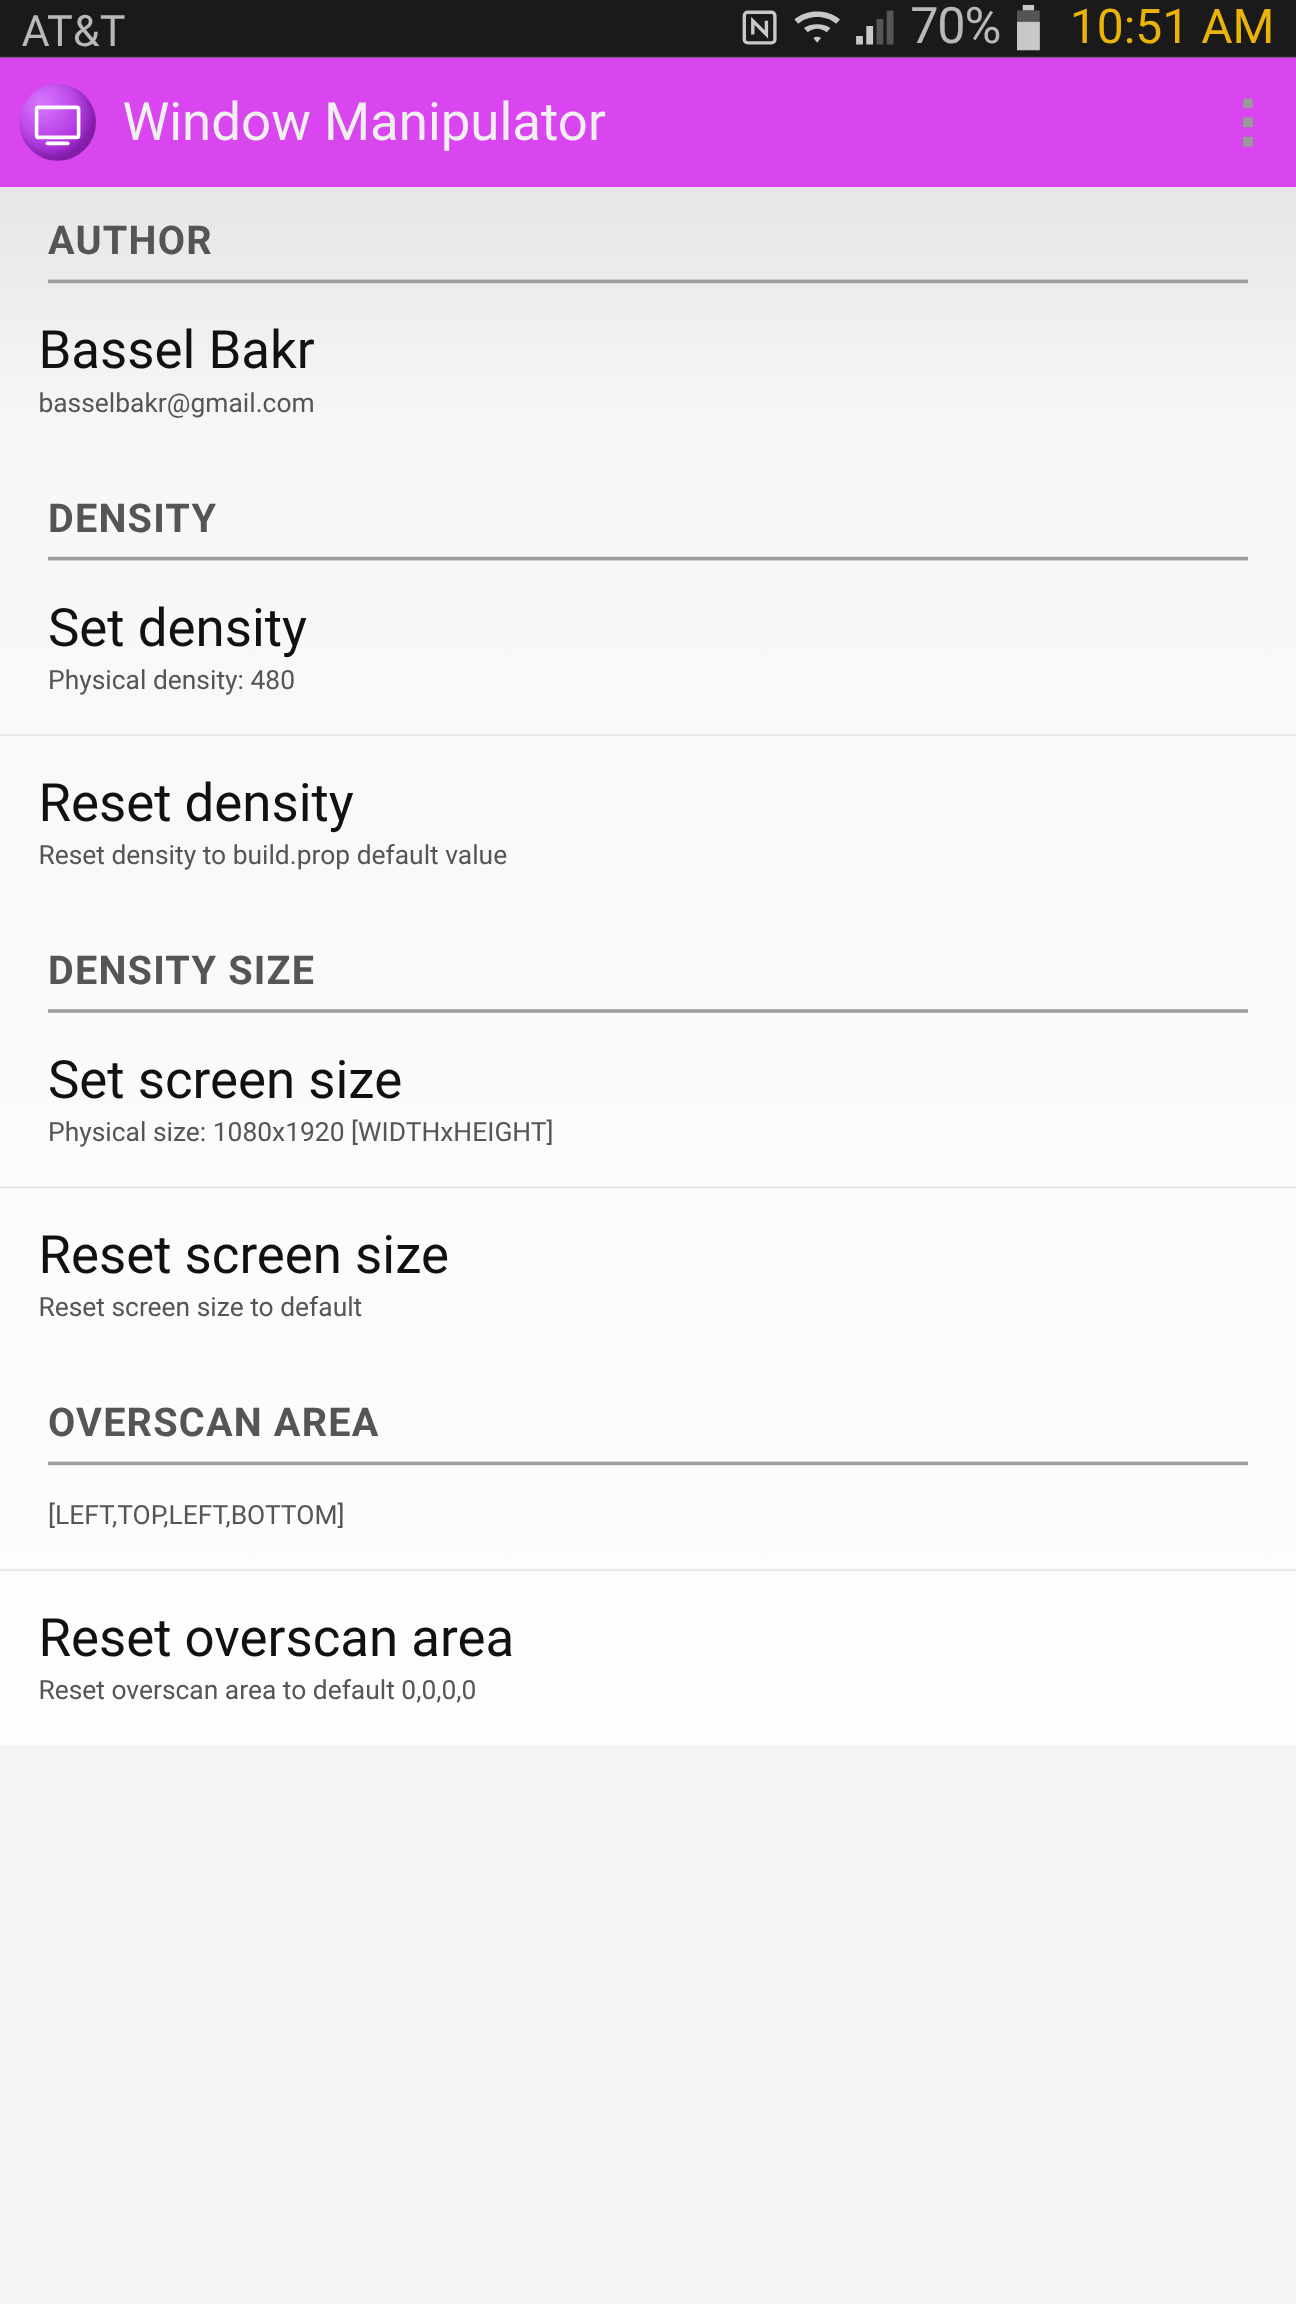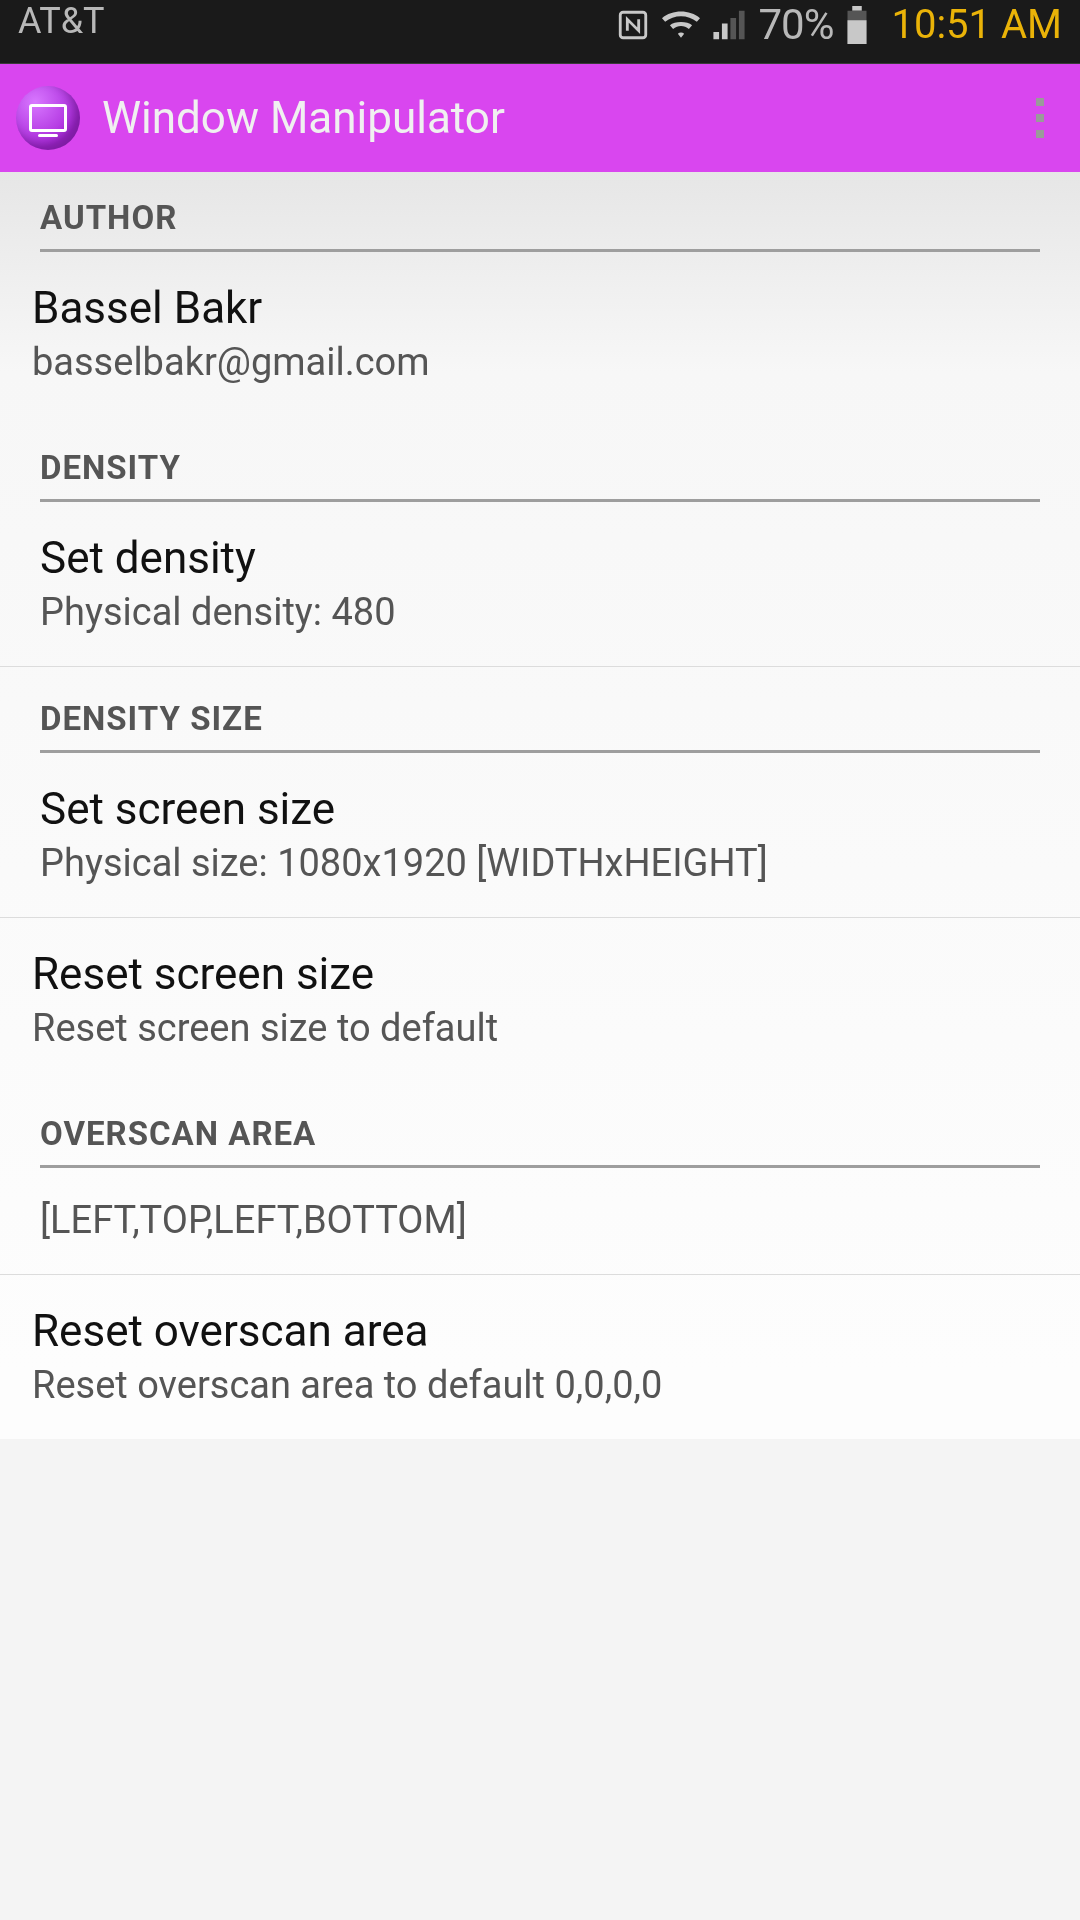--- a/index.html
+++ b/index.html
@@ -1,24 +1,24 @@
 <!DOCTYPE html>
 <html><head>
 <meta charset="utf-8">
 <style>
   * { box-sizing: border-box; margin: 0; padding: 0; }
   html, body { width: 1080px; height: 1920px; font-family: "Roboto", "Helvetica Neue", Arial, sans-serif; background: #f4f4f4; overflow: hidden; }
   
   
   .status-bar {
-    height: 64px;
+    height: 48px;
     background: #1a1a1a;
     color: #b8b8b8;
     display: flex;
-    align-items: flex-start;
+    align-items: flex-end;
     padding: 0 18px;
     font-size: 36px;
     border-bottom: 1px solid #3a3a3a;
   }
   .status-left { flex: 1; font-size: 36px;}
   .status-right { display: flex; align-items: center; gap: 12px; }
   .status-right .time { color: #eab308; font-size: 40px; margin-left: 10px;}
   .status-right .pct { font-size: 42px; letter-spacing: -1px;}
   .status-icon svg { display: block; }
   
@@ -70,21 +70,21 @@
     padding: 30px 40px 32px 40px;
     border-bottom: 1px solid #dcdcdc;
   }
   .pref.no-border { border-bottom: none; padding-left: 32px; }
   .pref-title {
     font-size: 44px;
     color: #111111;
     margin-bottom: 6px;
   }
   .pref-summary {
-    font-size: 38px;
+    font-size: 22px;
     color: #555555;
   }
   
   .section-header.spaced { margin-top: 4px;}
 </style>
 </head>
 <body>
 
 <div class="status-bar">
   <div class="status-left">AT&amp;T</div>
@@ -136,20 +136,24 @@
   <div class="pref no-border">
     <div class="pref-title">Bassel Bakr</div>
     <div class="pref-summary">basselbakr@gmail.com</div>
   </div>
 
   <div class="section-header spaced">DENSITY</div>
   <div class="pref">
     <div class="pref-title">Set density</div>
     <div class="pref-summary">Physical density: 480</div>
   </div>
+  <div class="pref no-border">
+    <div class="pref-title">Reset density</div>
+    <div class="pref-summary">Reset density to build.prop default value</div>
+  </div>
 
   <div class="section-header spaced">DENSITY SIZE</div>
   <div class="pref">
     <div class="pref-title">Set screen size</div>
     <div class="pref-summary">Physical size: 1080x1920 [WIDTHxHEIGHT]</div>
   </div>
   <div class="pref no-border">
     <div class="pref-title">Reset screen size</div>
     <div class="pref-summary">Reset screen size to default</div>
   </div>

